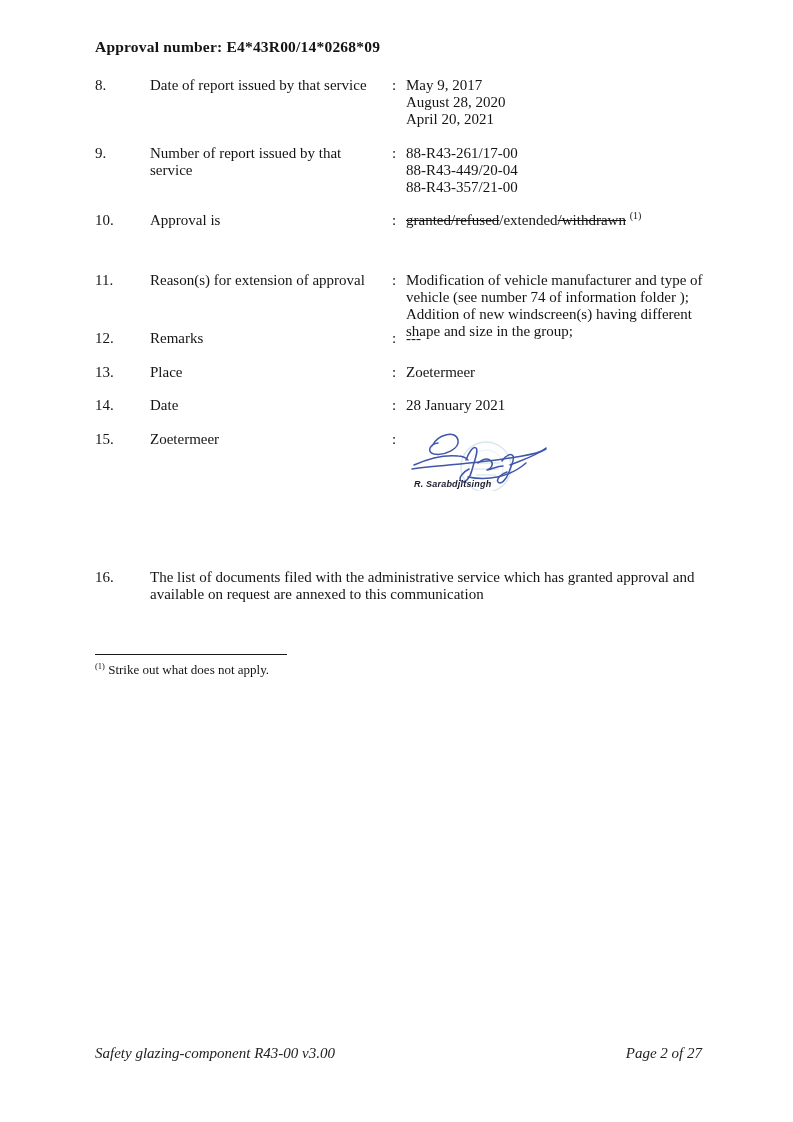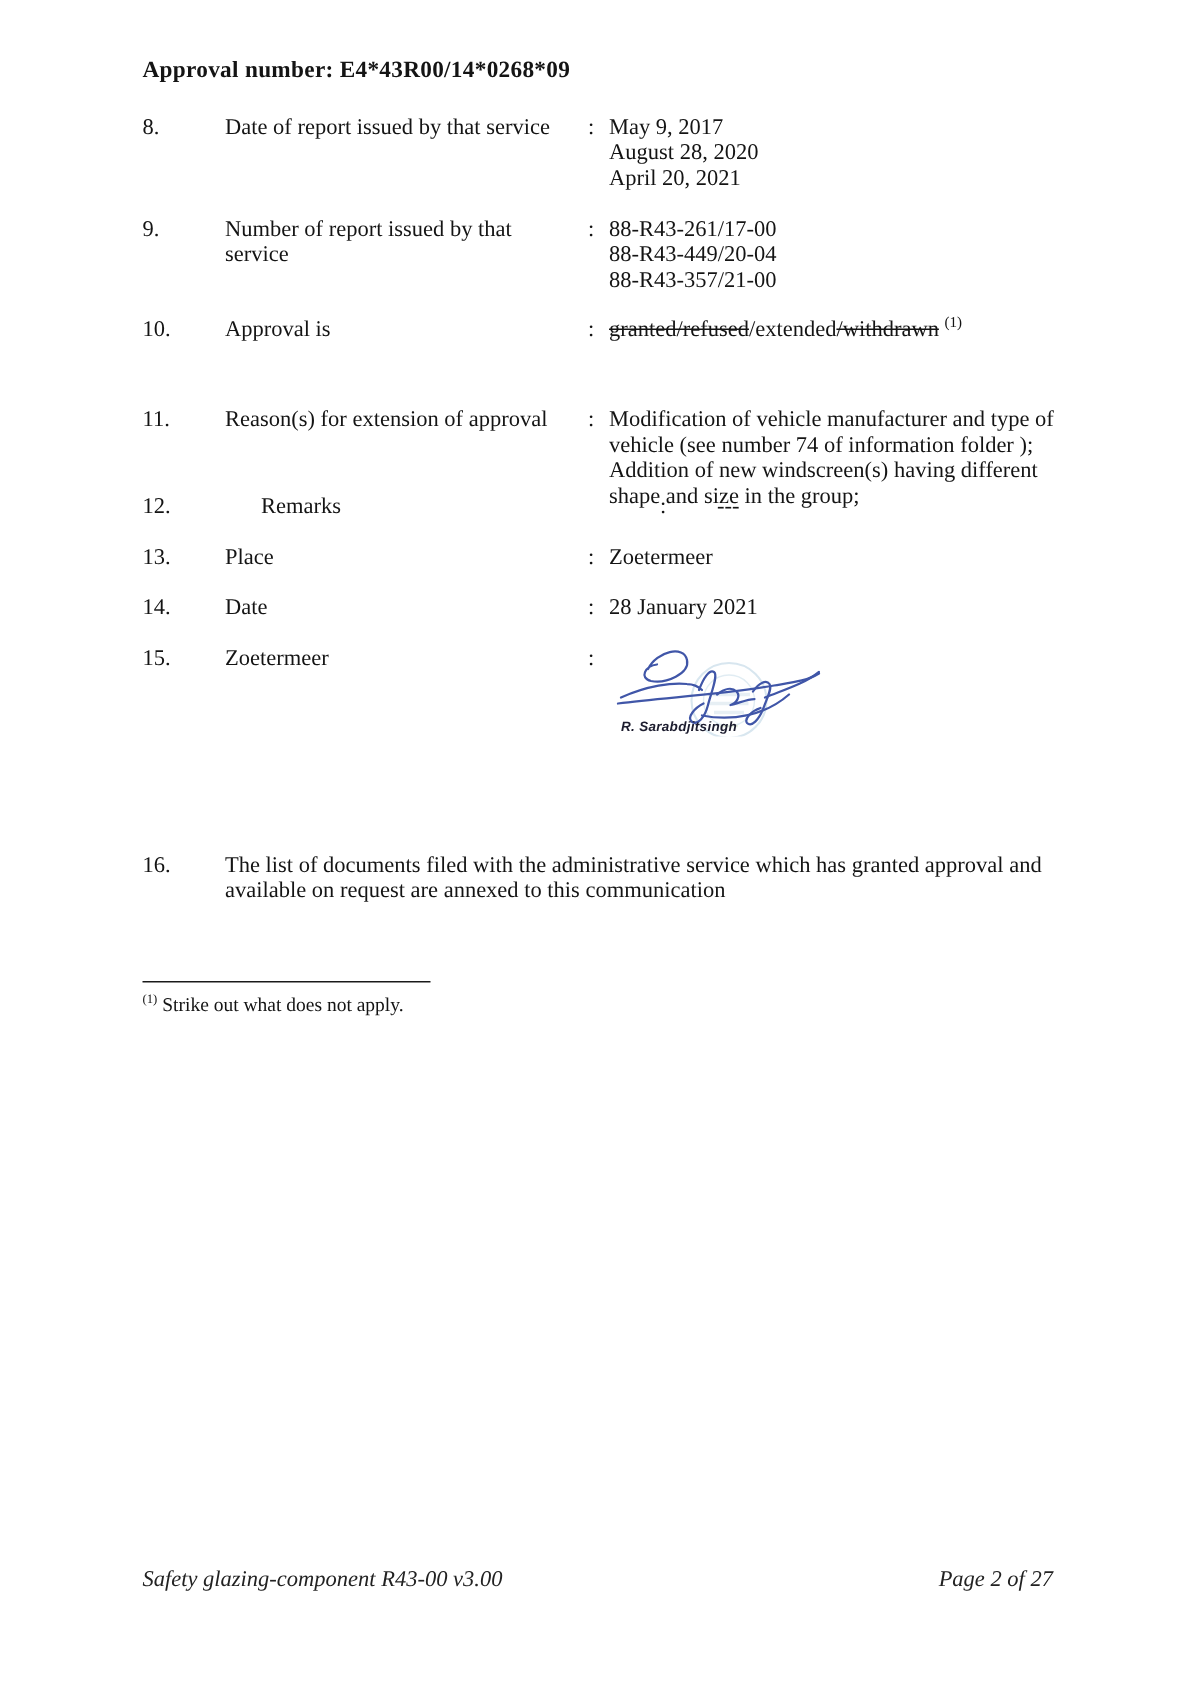--- a/index.html
+++ b/index.html
@@ -89,21 +89,21 @@
     <div class="lbl">Reason(s) for extension of approval</div>
     <div class="col">:</div>
     <div class="val">
       <div class="u">Modification of vehicle manufacturer and type of</div>
       <div class="u">vehicle (see number 74 of information folder );</div>
       <div class="u">Addition of new windscreen(s) having different</div>
       <div class="u">shape and size in the group;</div>
     </div>
   </div>
 
-  <div class="row" style="top:330px;gap:24px;">
+  <div class="row" style="top:330px;">
     <div class="num">12.</div>
     <div class="lbl">Remarks</div>
     <div class="col">:</div>
     <div class="val">---</div>
   </div>
 
   <div class="row" style="top:364px;">
     <div class="num">13.</div>
     <div class="lbl">Place</div>
     <div class="col">:</div>

